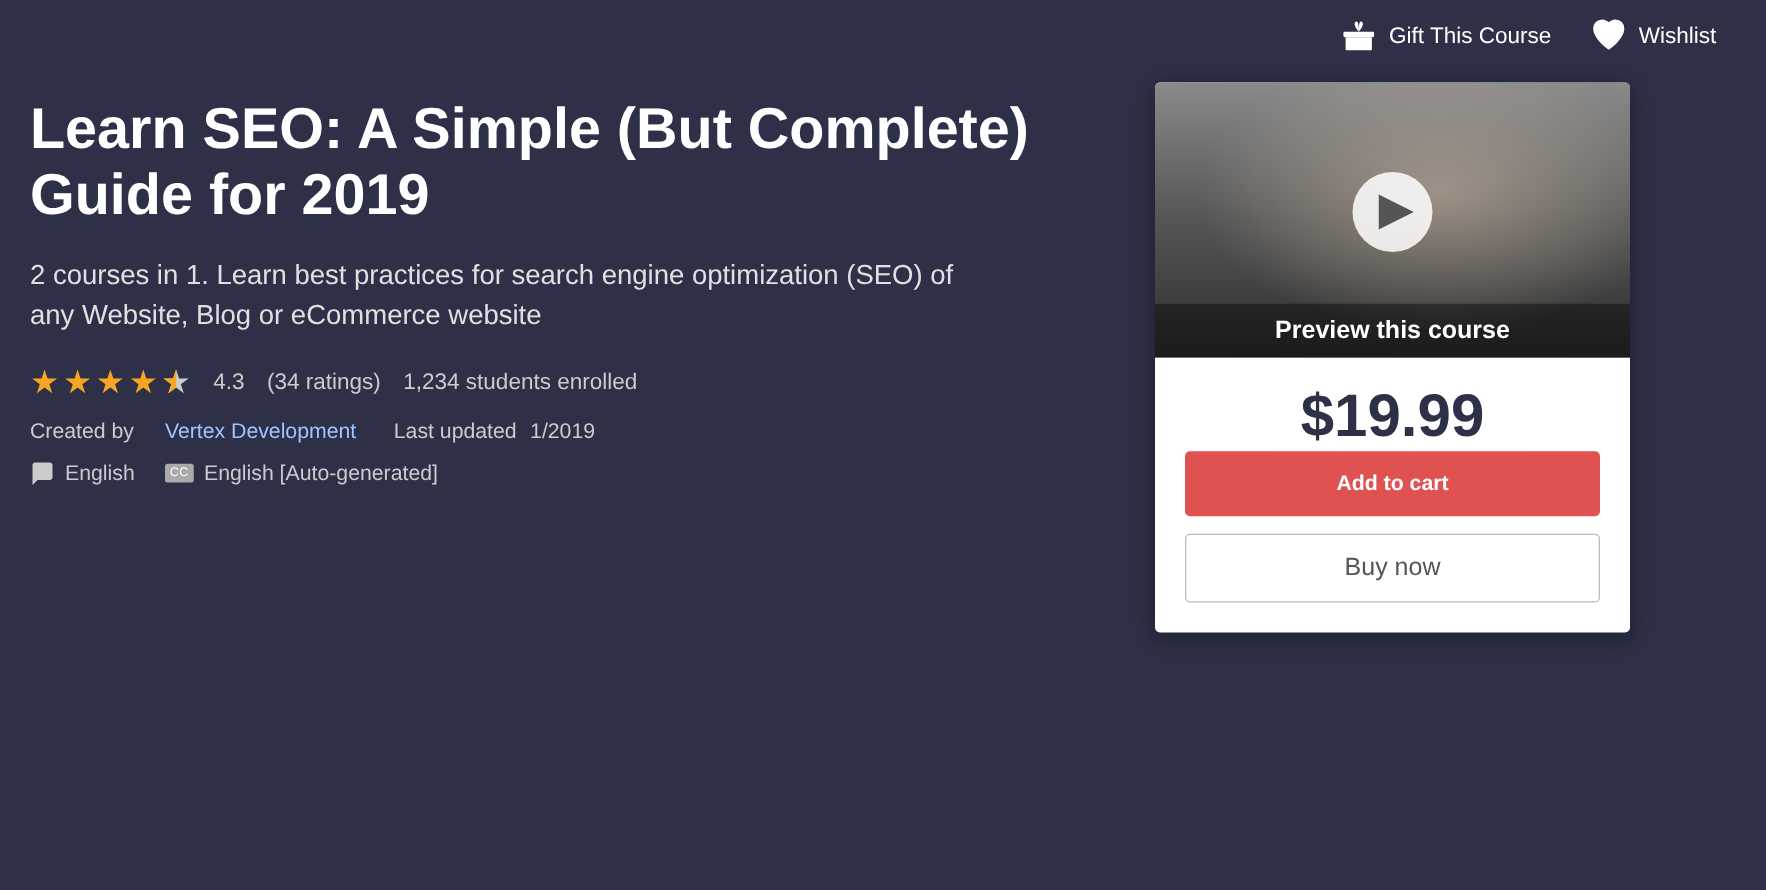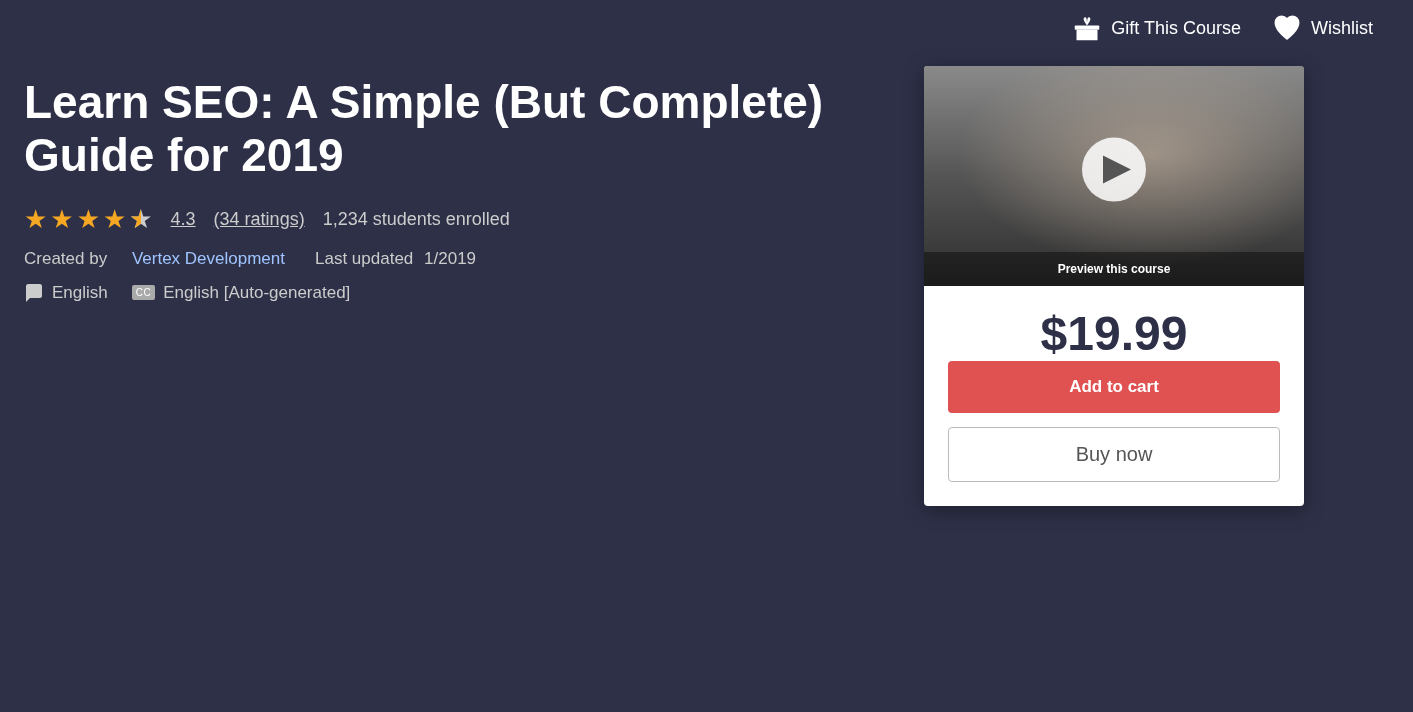--- a/index.html
+++ b/index.html
@@ -82,21 +82,20 @@
     }
 
     .star {
       color: #f5a623;
       font-size: 26px;
     }
 
     .rating-count {
       font-size: 18px;
       color: #ccc;
-      text-decoration: underline;
     }
 
     .students-enrolled {
       font-size: 18px;
       color: #ccc;
     }
 
     .meta-row {
       display: flex;
       align-items: center;
@@ -196,21 +195,21 @@
       margin-left: 5px;
     }
 
     .preview-label {
       position: absolute;
       bottom: 0;
       left: 0;
       right: 0;
       text-align: center;
       color: #fff;
-      font-size: 12px;
+      font-size: 20px;
       font-weight: 700;
       padding: 10px;
       background: rgba(0,0,0,0.4);
     }
 
     .card-body {
       padding: 20px 24px 24px;
     }
 
     .price {
@@ -270,20 +269,21 @@
       <path d="M16 28 C16 28 3 19 3 10 C3 6 6 3 10 3 C13 3 15 5 16 6 C17 5 19 3 22 3 C26 3 29 6 29 10 C29 19 16 28 16 28 Z"></path>
     </svg>
     <span>Wishlist</span>
   </button>
 </div>
 
 <div class="main-content">
 
   <div class="left-panel">
     <h1 class="course-title">Learn SEO: A Simple (But Complete) Guide for 2019</h1>
+    <p class="course-subtitle">2 courses in 1. Learn best practices for search engine optimization (SEO) of any Website, Blog or eCommerce website</p>
 
     <div class="rating-row">
       <div class="stars">
         <span class="star">★</span>
         <span class="star">★</span>
         <span class="star">★</span>
         <span class="star">★</span>
         <span class="star" style="color: #ccc; position:relative;">
           <span style="position:absolute;left:0;top:0;width:50%;overflow:hidden;color:#f5a623;">★</span>★
         </span>

